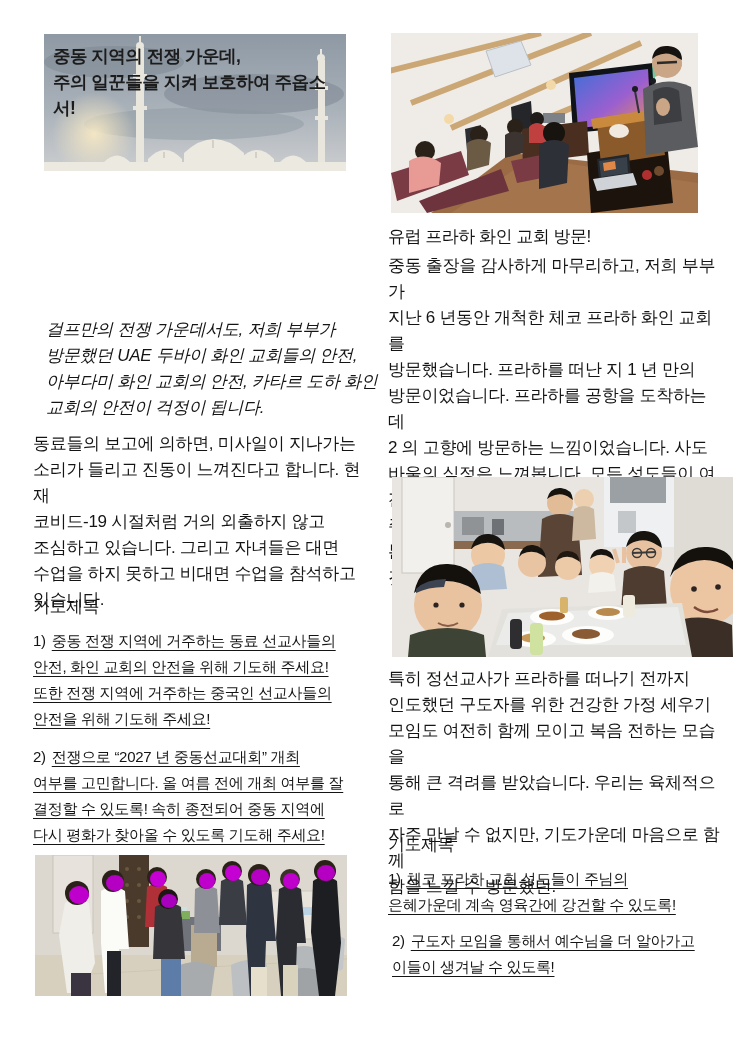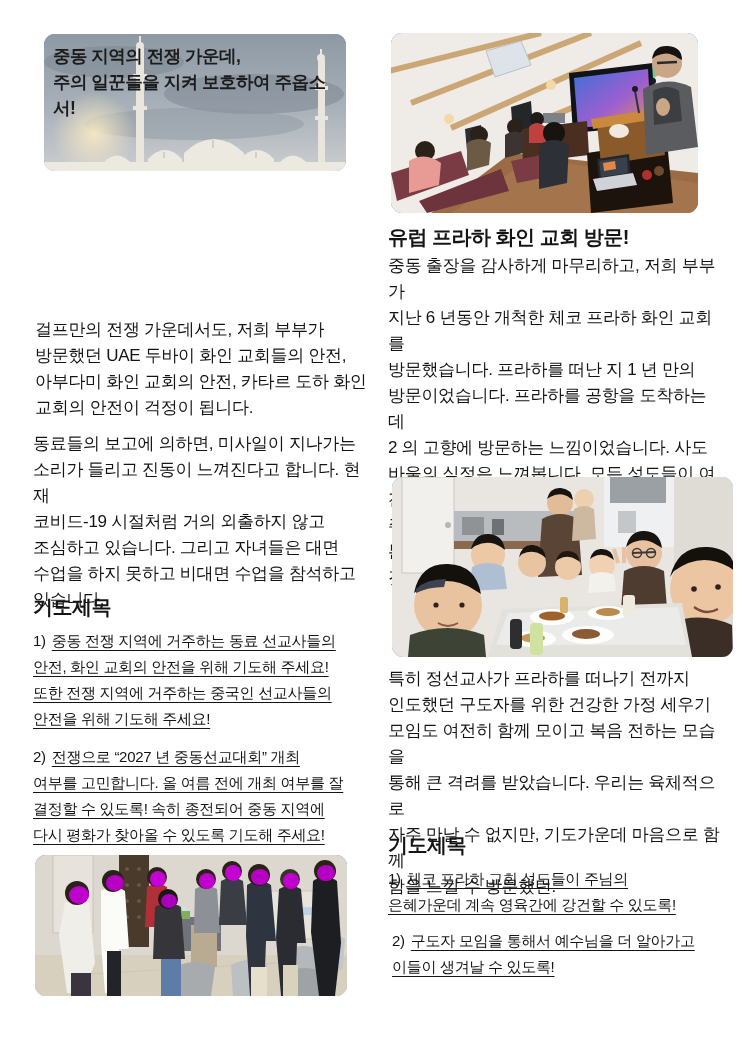--- a/index.html
+++ b/index.html
@@ -7,30 +7,30 @@
   body {
     width:743px; height:1050px; position:relative; overflow:hidden;
     font-family:"Liberation Sans","DejaVu Sans",sans-serif;
     color:#141414;
   }
   .abs { position:absolute; }
   .body-text {
     font-size:17px; line-height:26px; letter-spacing:-0.3px;
     white-space:pre-line;
   }
-  .heading { font-size:20px; line-height:22px; font-weight:bold; letter-spacing:-0.5px; }
+  .heading { font-size:17px; line-height:22px; font-weight:normal; letter-spacing:-0.5px; }
   .prayer-item { font-size:15px; line-height:26px; letter-spacing:-0.3px; }
   .prayer-num { margin-right:6px; }
   .u {
     white-space:pre-line;
     text-decoration:underline;
     text-decoration-thickness:1px;
     text-underline-offset:4px;
   }
-  .photo { position:absolute; overflow:hidden; background:#3b82f6;border-radius:11px; }
+  .photo { position:absolute; overflow:hidden; background:#3b82f6; }
   .photo svg { display:block; width:100%; height:100%; }
   .hero-overlay {
     position:absolute; left:9px; top:9px;
     font-size:17.5px; line-height:26px; font-weight:bold; letter-spacing:-0.5px;
     color:#1c1c1c; white-space:pre-line;
   }
 </style>
 </head>
 <body>
 
@@ -79,21 +79,21 @@
       <g fill="#d4d0c5">
         <rect x="168" y="106" width="2" height="8"></rect>
         <rect x="119" y="118" width="2" height="6"></rect>
         <rect x="211" y="118" width="2" height="6"></rect>
       </g>
     </svg>
     <div class="hero-overlay">중동 지역의 전쟁 가운데,
 주의 일꾼들을 지켜 보호하여 주옵소서!</div>
   </div>
 
-  <div class="abs body-text" style="left:35px;top:317px;width:332px;">걸프만의 전쟁 가운데서도, 저희 부부가
+  <div class="abs body-text" style="left:46px;top:317px;width:332px;font-style:italic;">걸프만의 전쟁 가운데서도, 저희 부부가
 방문했던 UAE 두바이 화인 교회들의 안전,
 아부다미 화인 교회의 안전, 카타르 도하 화인
 교회의 안전이 걱정이 됩니다.</div>
   <div class="abs body-text" style="left:33px;top:431px;width:332px;">동료들의 보고에 의하면, 미사일이 지나가는
 소리가 들리고 진동이 느껴진다고 합니다. 현재
 코비드-19 시절처럼 거의 외출하지 않고
 조심하고 있습니다. 그리고 자녀들은 대면
 수업을 하지 못하고 비대면 수업을 참석하고
 있습니다.</div>
 

